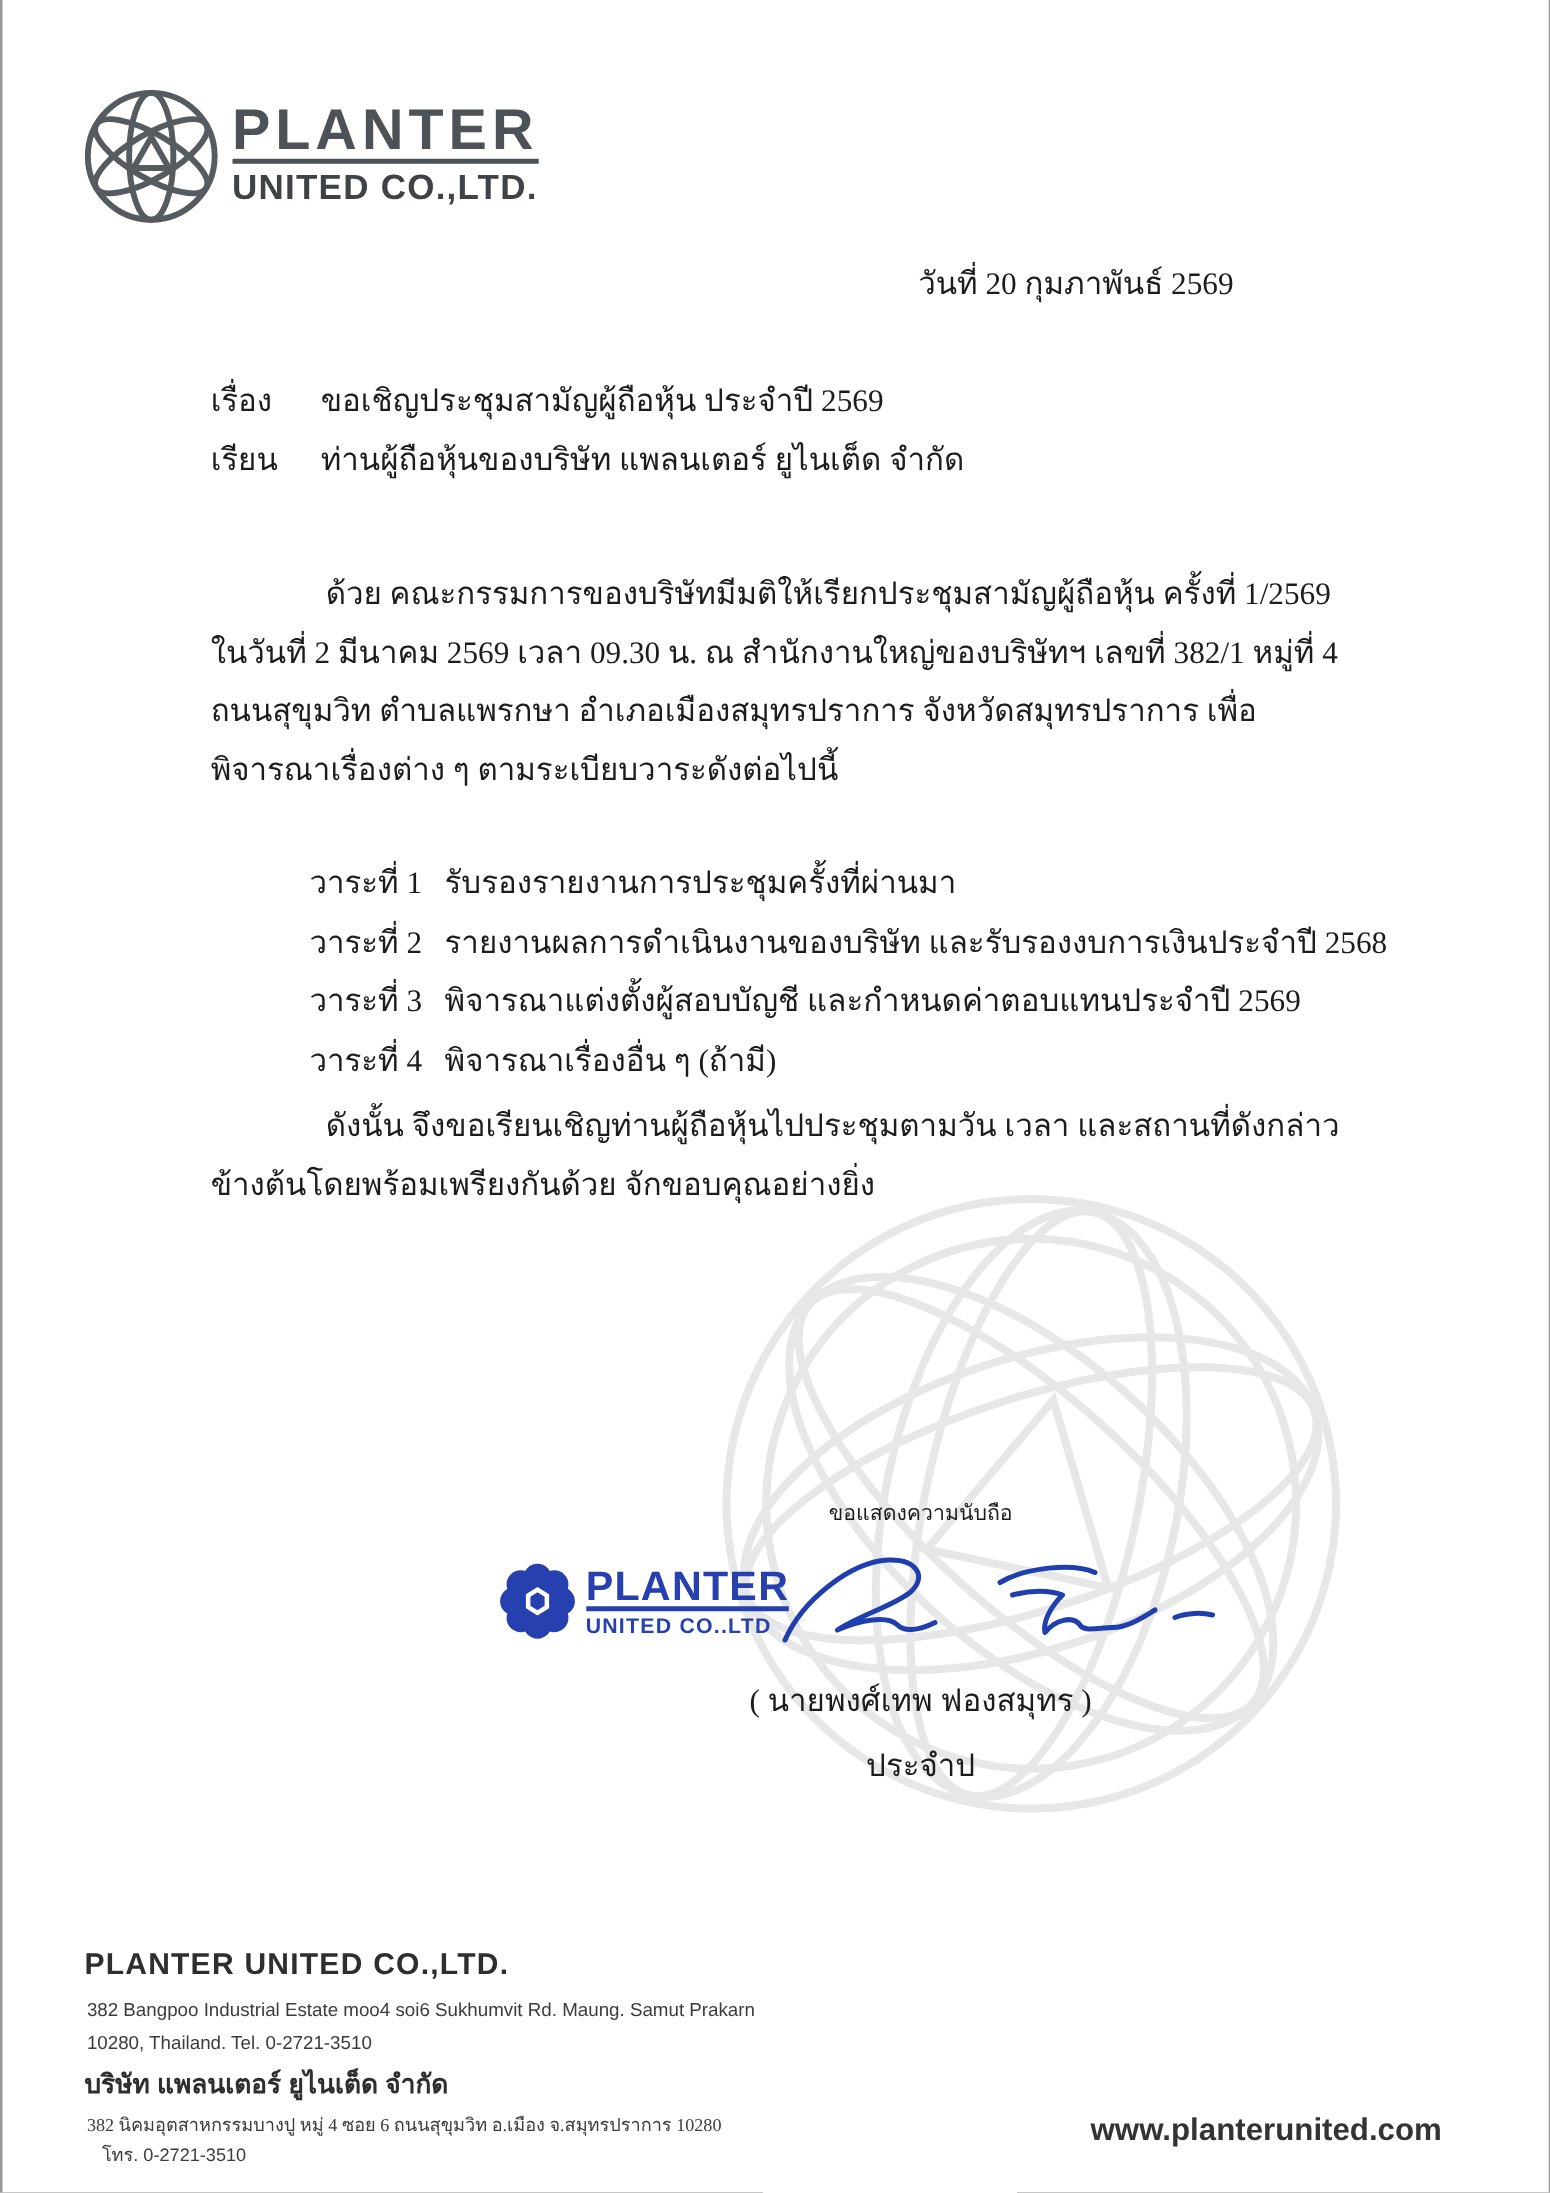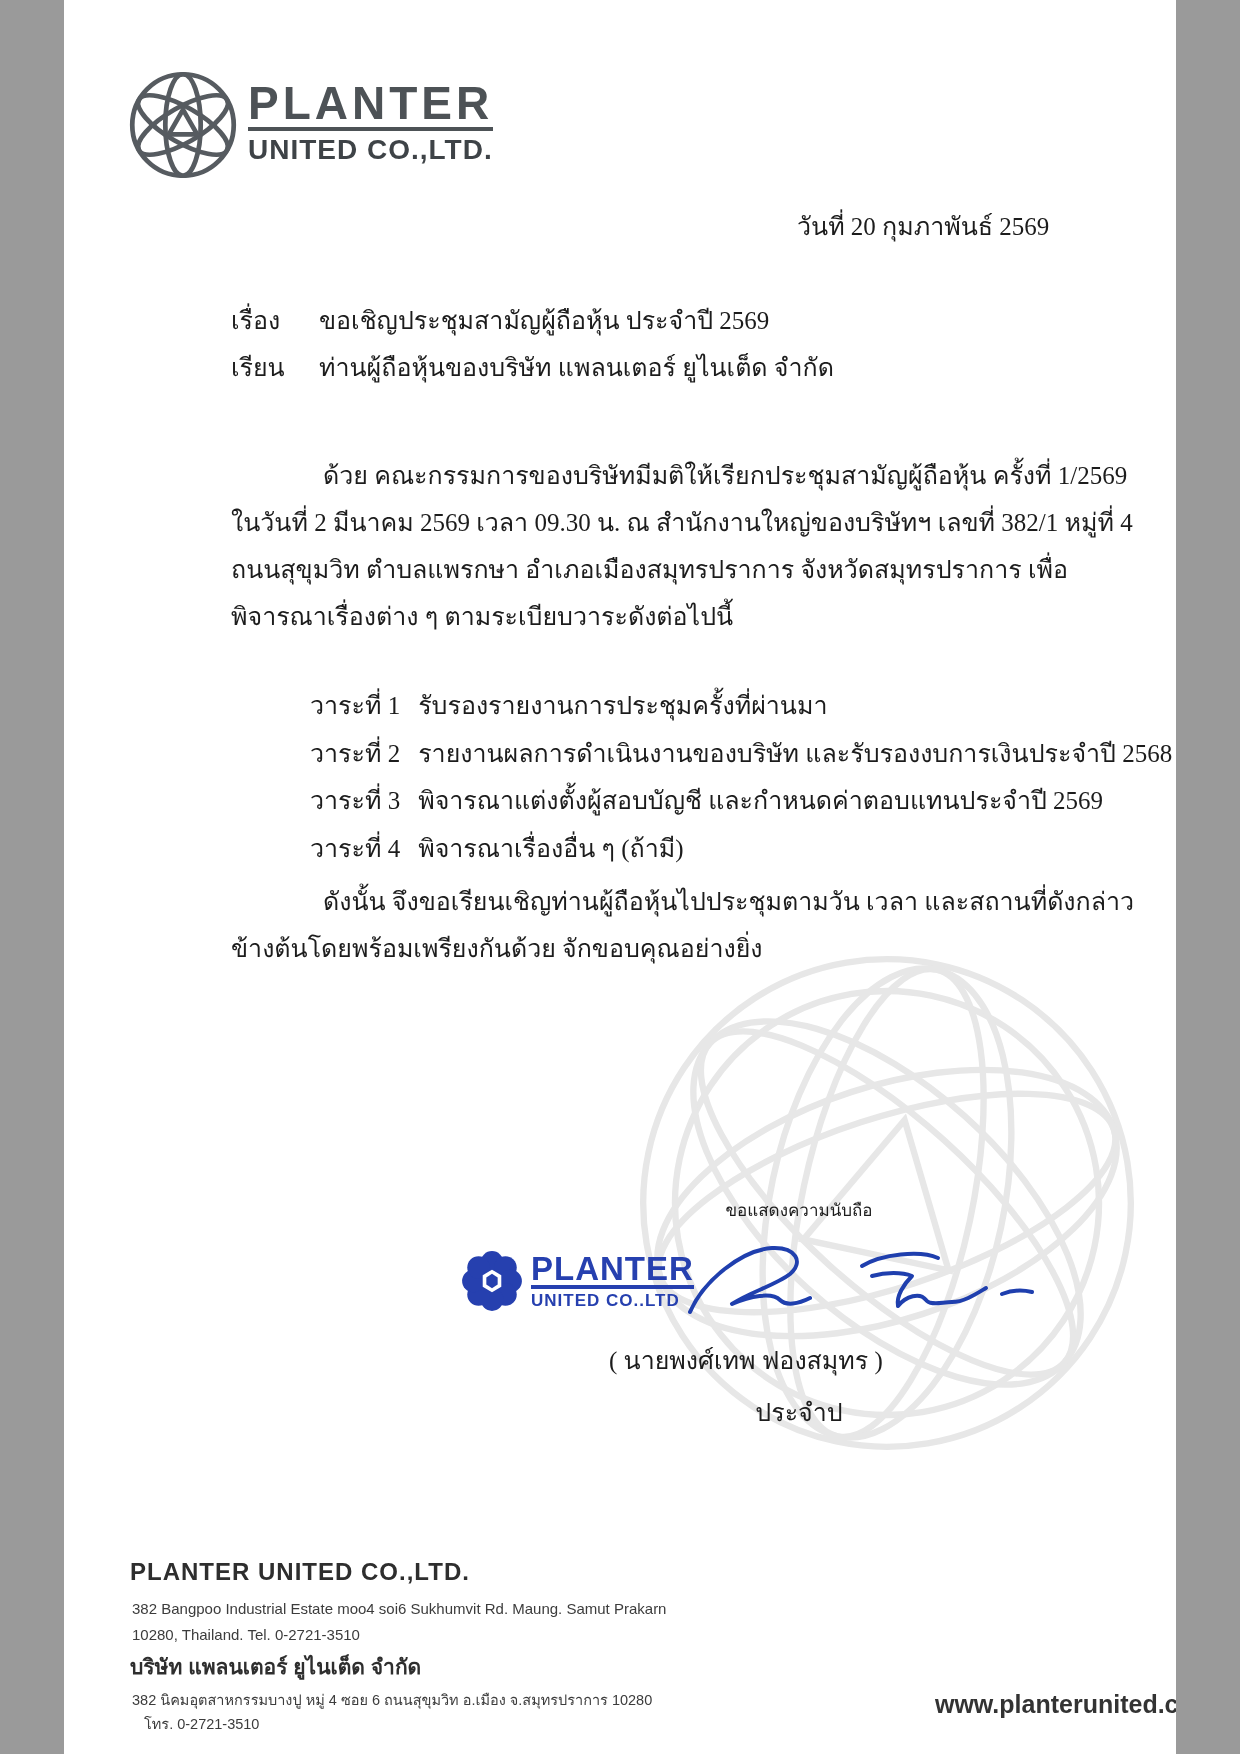--- a/index.html
+++ b/index.html
@@ -1,18 +1,18 @@
 <!DOCTYPE html>
 <html><head>
 <meta charset="utf-8">
 <style>
   html,body{margin:0;padding:0;background:#9a9a9a;}
   .page{
     position:relative;
-    width:1112px;height:1754px;
+    width:1237px;height:1754px;
     margin:0 auto;
     background:#ffffff;
     overflow:hidden;
     font-family:"Liberation Serif", serif;
     color:#1c1c1c;
   }
   
   .logo-icon{position:absolute;left:60px;top:66px;width:118px;height:118px;}
   .logo-text{position:absolute;left:184px;top:80px;font-family:"Liberation Sans",sans-serif;}
   .logo-name{
@@ -34,41 +34,41 @@
     position:absolute;left:167px;width:922px;
     font-size:25px;line-height:47px;text-indent:92px;
   }
   .para-body{top:452px;}
   .para-closing{top:878px;}
   .agenda{position:absolute;left:246px;top:685px;font-size:25px;}
   .agenda-row{display:flex;height:47.5px;align-items:baseline;}
   .agenda-label{margin-right:18px;}
   
   .signoff{position:absolute;left:560px;top:1196px;width:350px;text-align:center;font-size:17px;}
-  .signer-name{position:absolute;left:545px;top:1340px;width:380px;font-size:25px;}
+  .signer-name{position:absolute;left:545px;top:1340px;width:380px;text-align:center;font-size:25px;}
   .signer-title{position:absolute;left:545px;top:1392px;width:380px;text-align:center;font-size:25px;}
   .signature-svg{position:absolute;left:612px;top:1232px;width:370px;height:115px;}
   
   .stamp{position:absolute;left:395px;top:1248px;display:flex;align-items:center;}
   .stamp-icon{width:66px;height:66px;margin-right:6px;}
   .stamp-text{font-family:"Liberation Sans",sans-serif;color:#2640af;}
   .stamp-name{
     display:inline-block;font-size:33px;font-weight:bold;letter-spacing:1px;
     border-bottom:4px solid #2640af;line-height:0.95;padding-bottom:1px;
   }
   .stamp-sub{font-size:17px;font-weight:bold;letter-spacing:1px;margin-top:3px;line-height:1;}
   
   .watermark{position:absolute;left:558px;top:938px;width:530px;height:530px;opacity:1;}
   
   .footer{font-family:"Liberation Sans",sans-serif;}
   .footer-en-name{position:absolute;left:66px;top:1558px;font-family:"Liberation Sans",sans-serif;font-size:24px;font-weight:bold;letter-spacing:1px;color:#2e2e2e;}
   .footer-en-addr1{position:absolute;left:68px;top:1600px;font-family:"Liberation Sans",sans-serif;font-size:15px;color:#3c3c3c;}
   .footer-en-addr2{position:absolute;left:68px;top:1626px;font-family:"Liberation Sans",sans-serif;font-size:15px;color:#3c3c3c;}
   .footer-th-name{position:absolute;left:66px;top:1650px;font-family:"Liberation Sans",sans-serif;font-size:21px;font-weight:bold;color:#2e2e2e;}
-  .footer-th-addr{position:absolute;left:68px;top:1688px;font-family:Liberation Sans, sans-serif;font-size:14.5px;color:#3c3c3c;}
+  .footer-th-addr{position:absolute;left:68px;top:1688px;font-family:Liberation Serif, serif;font-size:14.5px;color:#3c3c3c;}
   .footer-th-tel{position:absolute;left:80px;top:1712px;font-family:"Liberation Sans",sans-serif;font-size:14.5px;color:#3c3c3c;}
   .website{position:absolute;left:862px;top:1690px;width:290px;text-align:right;font-family:"Liberation Sans",sans-serif;font-size:25px;font-weight:bold;color:#333333;}
 </style>
 </head>
 <body>
 
 <div class="page">
 
   <svg class="logo-icon" viewBox="0 0 100 100">
     <g fill="none" stroke="#565b60" stroke-width="4">

